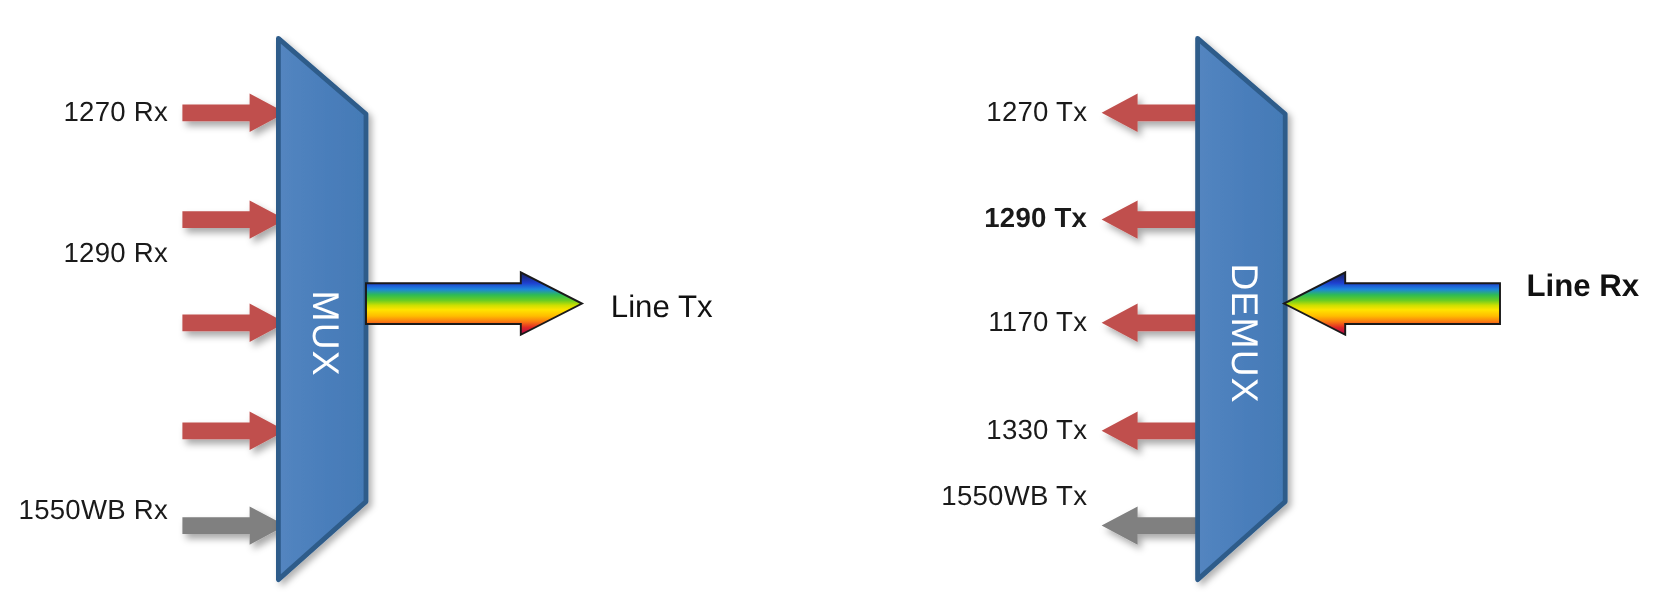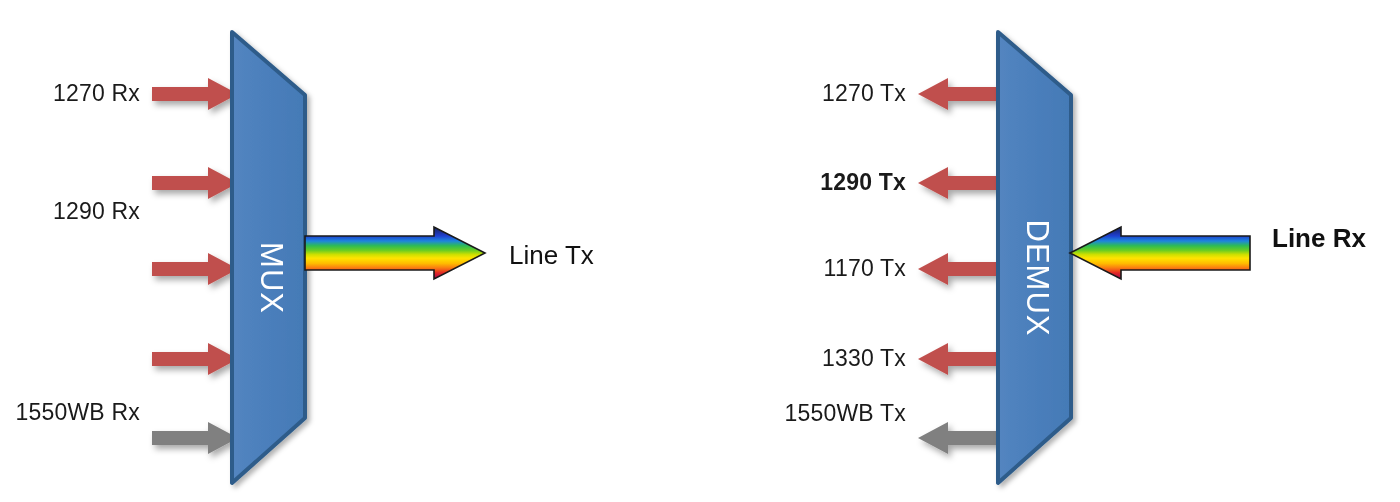--- a/index.html
+++ b/index.html
@@ -109,21 +109,21 @@
         <feDropShadow dx="3" dy="4" stdDeviation="3" flood-color="#000000" flood-opacity="0.34"></feDropShadow>
       </filter>
       <filter id="blockShadow" x="-30%" y="-30%" width="180%" height="180%">
         <feDropShadow dx="3" dy="3" stdDeviation="2.5" flood-color="#000000" flood-opacity="0.30"></feDropShadow>
       </filter>
     </defs>
   </svg>
 
   <div class="port-label right-align" style="left:0px; top:93px;  width:140px;">1270 Rx</div>
   <div class="port-label right-align" style="left:0px; top:182px; width:140px;margin-top:29px;">1290 Rx</div>
-  <div class="port-label right-align" style="left:0px; top:412px; width:140px;">1550WB Rx</div>
+  <div class="port-label right-align" style="left:0px; top:425px; width:140px;">1550WB Rx</div>
 
   <div class="arrow" style="left:152px; top:75px;">
     <svg width="90" height="38" viewBox="0 0 90 38">
       <polygon points="0,12 56,12 56,3 86,19 56,35 56,26 0,26" fill="#C0504D" filter="url(#softShadow)"></polygon>
     </svg>
   </div>
   <div class="arrow" style="left:152px; top:164px;">
     <svg width="90" height="38" viewBox="0 0 90 38">
       <polygon points="0,12 56,12 56,3 86,19 56,35 56,26 0,26" fill="#C0504D" filter="url(#softShadow)"></polygon>
     </svg>

